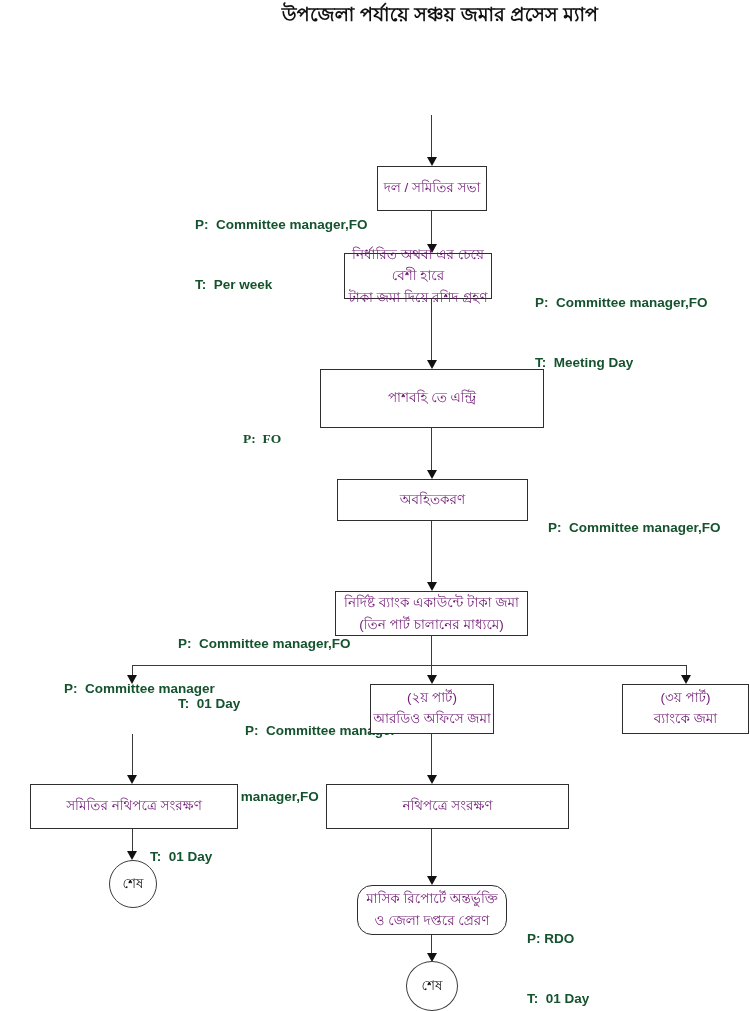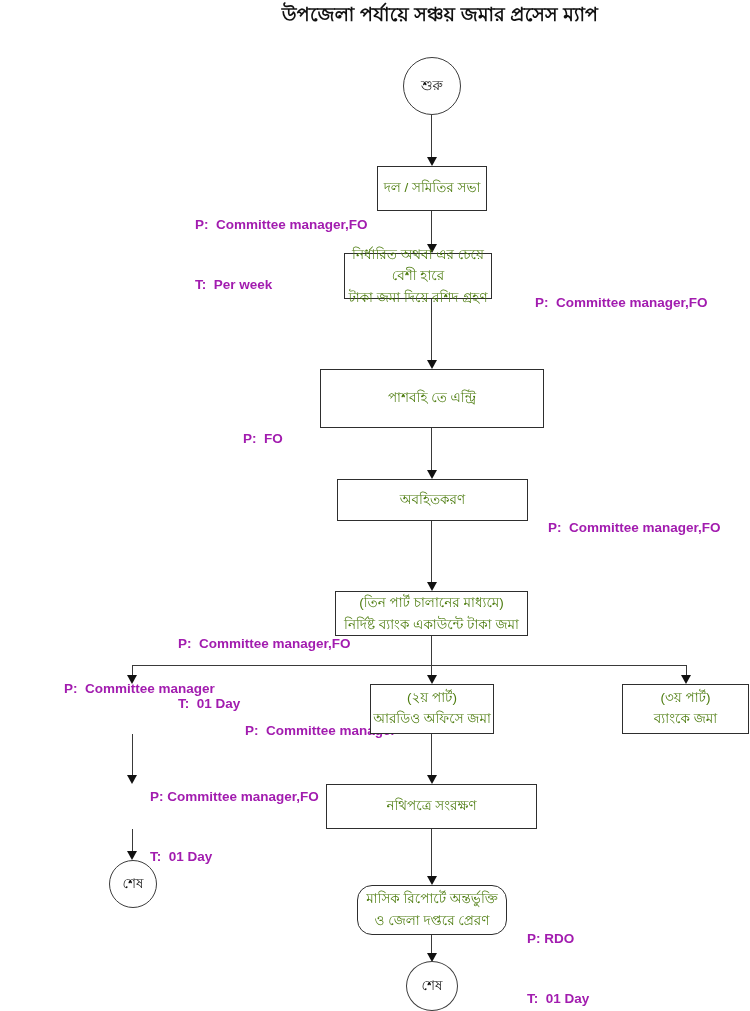--- a/index.html
+++ b/index.html
@@ -8,50 +8,47 @@
     font-family:"Liberation Sans","DejaVu Sans",sans-serif; overflow:hidden;
   }
   .title {
     position:absolute; left:0; top:2; width:750px; text-align:center;
     padding-left:130px; box-sizing:border-box;
     font-size:19px; font-weight:bold; color:#111111; letter-spacing:.2px;
   }
   .box {
     position:absolute; border:1.5px solid #2e2e2e; background:#ffffff;
     display:flex; flex-direction:column; align-items:center; justify-content:center;
-    text-align:center; font-size:13.5px; color:#4d7c0f; line-height:1.55;
+    text-align:center; font-size:13.5px; color:#701a75; line-height:1.55;
     box-sizing:border-box;
   }
   .circle {
     position:absolute; border:1.4px solid #3c3c3c; border-radius:50%;
     background:#ffffff; display:flex; align-items:center; justify-content:center;
     font-size:13.5px; color:#111111; box-sizing:border-box;
   }
   .anno {
-    position:absolute; font-size:13.5px; font-weight:600; color:#a21caf;
+    position:absolute; font-size:13.5px; font-weight:600; color:#14532d;
     white-space:pre; line-height:1.5;
   }
   .vline { position:absolute; width:1px; background:#3a3a3a; }
   .hline { position:absolute; height:1px; background:#3a3a3a; }
   .arr {
     position:absolute; width:0; height:0;
     border-left:5px solid transparent; border-right:5px solid transparent;
     border-top:9px solid #111111;
   }
 </style>
 </head>
 <body>
 
 <div id="canvas">
 
   <div class="title">উপজেলা পর্যায়ে সঞ্চয় জমার প্রসেস ম্যাপ</div>
 
-  <div class="circle" style="left:403px; top:57px; width:58px; height:58px;">
-    <span>শুরু</span>
-  </div>
 
   <div class="vline" style="left:431px; top:115px; height:43px;"></div>
   <div class="arr" style="left:427px; top:157px;"></div>
 
   <div class="box" style="left:377px; top:166px; width:110px; height:45px;">
     <span>দল / সমিতির সভা</span>
   </div>
   <div class="anno" style="left:195px; top:174px;">
     <div>P:  Committee manager,FO</div>
     <div>T:  Per week</div>
@@ -59,48 +56,49 @@
 
   <div class="vline" style="left:431px; top:211px; height:33px;"></div>
   <div class="arr" style="left:427px; top:244px;"></div>
 
   <div class="box" style="left:344px; top:253px; width:148px; height:46px; line-height:1.6;">
     <span>নির্ধারিত অথবা এর চেয়ে বেশী হারে</span>
     <span>টাকা জমা দিয়ে রশিদ গ্রহণ</span>
   </div>
   <div class="anno" style="left:535px; top:252px;">
     <div>P:  Committee manager,FO</div>
+    <div>T:  Meeting Day</div>
   </div>
 
   <div class="vline" style="left:431px; top:299px; height:61px;"></div>
   <div class="arr" style="left:427px; top:360px;"></div>
 
   <div class="box" style="left:320px; top:369px; width:224px; height:59px;align-items:center;">
     <span>পাশবহি তে এন্ট্রি</span>
   </div>
-  <div class="anno" style="left:243px; top:388px;">
+  <div class="anno" style="left:243px; top:388px;font-family:Liberation Serif, serif;">
     <div>P:  FO</div>
   </div>
 
   <div class="vline" style="left:431px; top:428px; height:42px;"></div>
   <div class="arr" style="left:427px; top:470px;"></div>
 
   <div class="box" style="left:337px; top:479px; width:191px; height:42px;">
     <span>অবহিতকরণ</span>
   </div>
   <div class="anno" style="left:548px; top:477px;">
     <div>P:  Committee manager,FO</div>
   </div>
 
   <div class="vline" style="left:431px; top:521px; height:61px;"></div>
   <div class="arr" style="left:427px; top:582px;"></div>
 
   <div class="box" style="left:335px; top:591px; width:193px; height:45px; line-height:1.6;">
+    <span>নির্দিষ্ট ব্যাংক একাউন্টে টাকা জমা</span>
     <span>(তিন পার্ট চালানের মাধ্যমে)</span>
-    <span>নির্দিষ্ট ব্যাংক একাউন্টে টাকা জমা</span>
   </div>
   <div class="anno" style="left:178px; top:593px;">
     <div>P:  Committee manager,FO</div>
     <div>T:  01 Day</div>
   </div>
 
   <div class="anno" style="left:64px; top:638px;">
     <div>P:  Committee manager</div>
   </div>
 
@@ -128,32 +126,35 @@
     <span>ব্যাংকে জমা</span>
   </div>
 
   <div class="vline" style="left:132px; top:734px; height:41px;"></div>
   <div class="arr" style="left:127px; top:775px;"></div>
   <div class="anno" style="left:150px; top:746px;">
     <div>P: Committee manager,FO</div>
     <div>T:  01 Day</div>
   </div>
 
+  <div class="box" style="left:30px; top:784px; width:208px; height:45px;">
+    <span>সমিতির নথিপত্রে সংরক্ষণ</span>
+  </div>
 
   <div class="vline" style="left:132px; top:829px; height:22px;"></div>
   <div class="arr" style="left:127px; top:851px;"></div>
 
   <div class="circle" style="left:109px; top:860px; width:48px; height:48px;">
     <span>শেষ</span>
   </div>
 
   <div class="vline" style="left:431px; top:734px; height:41px;"></div>
   <div class="arr" style="left:427px; top:775px;"></div>
 
-  <div class="box" style="left:326px; top:784px; width:211px; height:45px;">
+  <div class="box" style="left:326px; top:784px; width:243px; height:45px;">
     <span>নথিপত্রে সংরক্ষণ</span>
   </div>
 
   <div class="vline" style="left:431px; top:829px; height:47px;"></div>
   <div class="arr" style="left:427px; top:876px;"></div>
 
   <div class="box" style="left:357px; top:885px; width:150px; height:50px; line-height:1.6;border-radius:15px;">
     <span>মাসিক রিপোর্টে অন্তর্ভুক্তি</span>
     <span>ও জেলা দপ্তরে প্রেরণ</span>
   </div>

